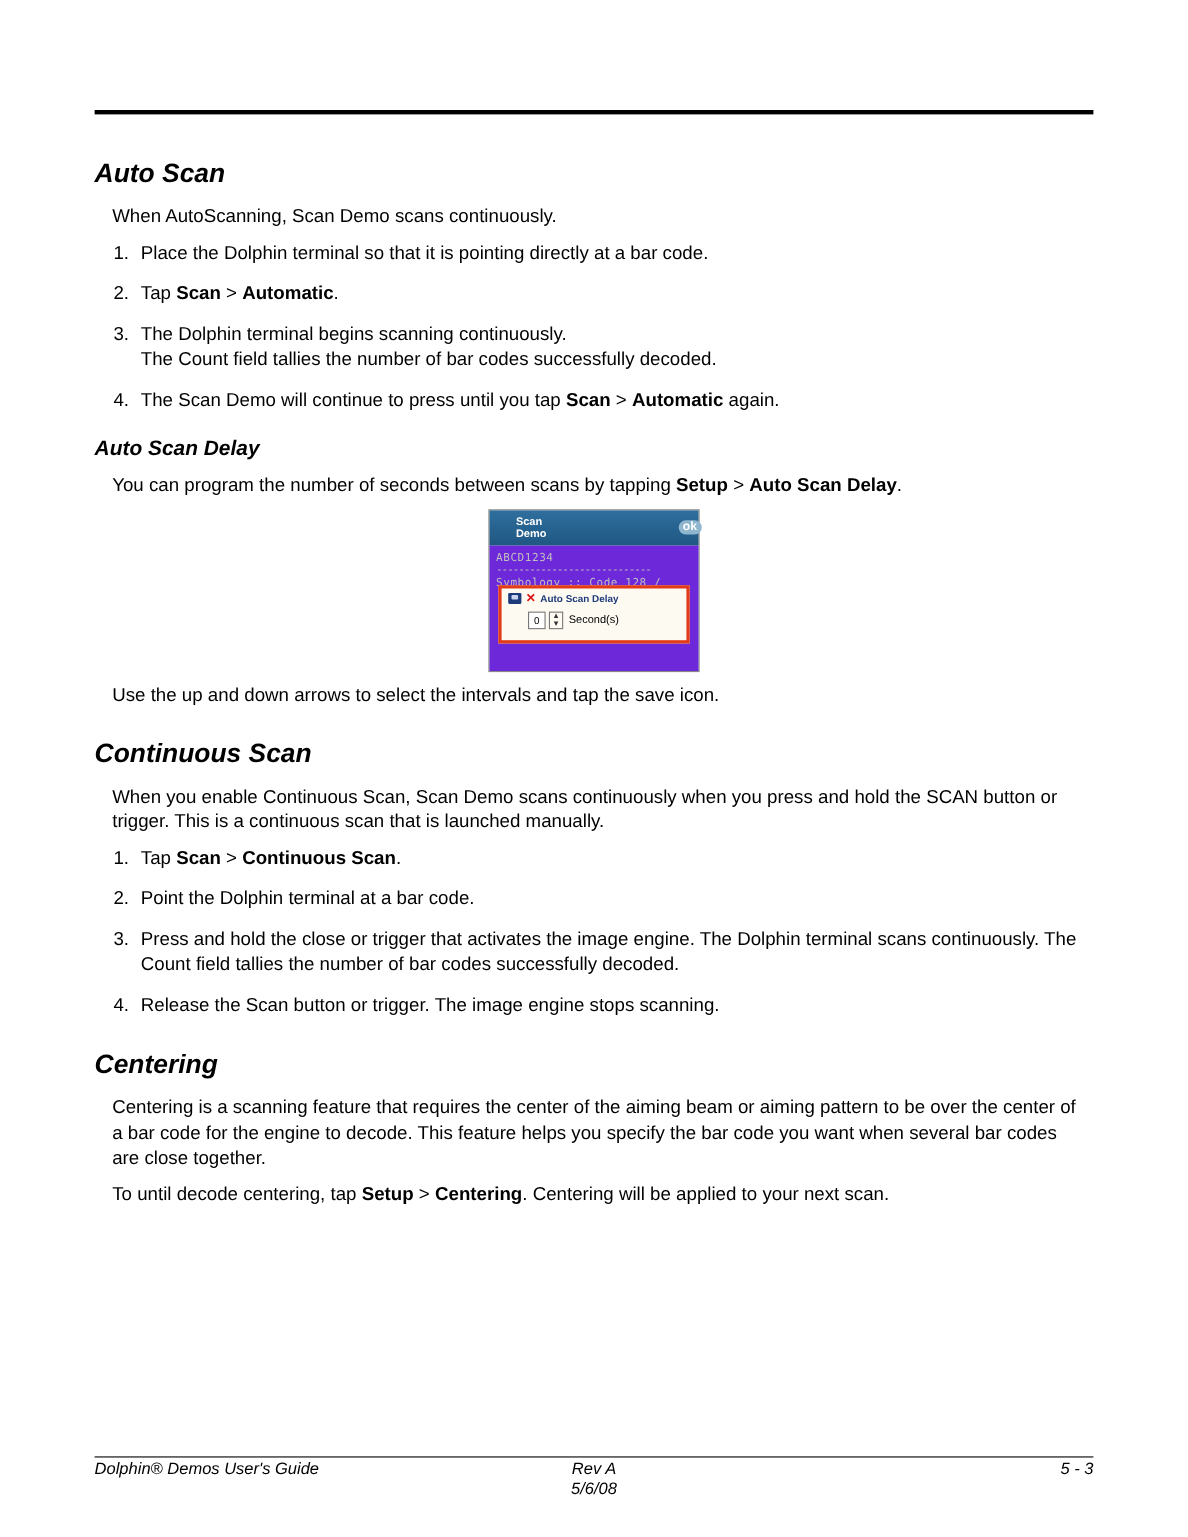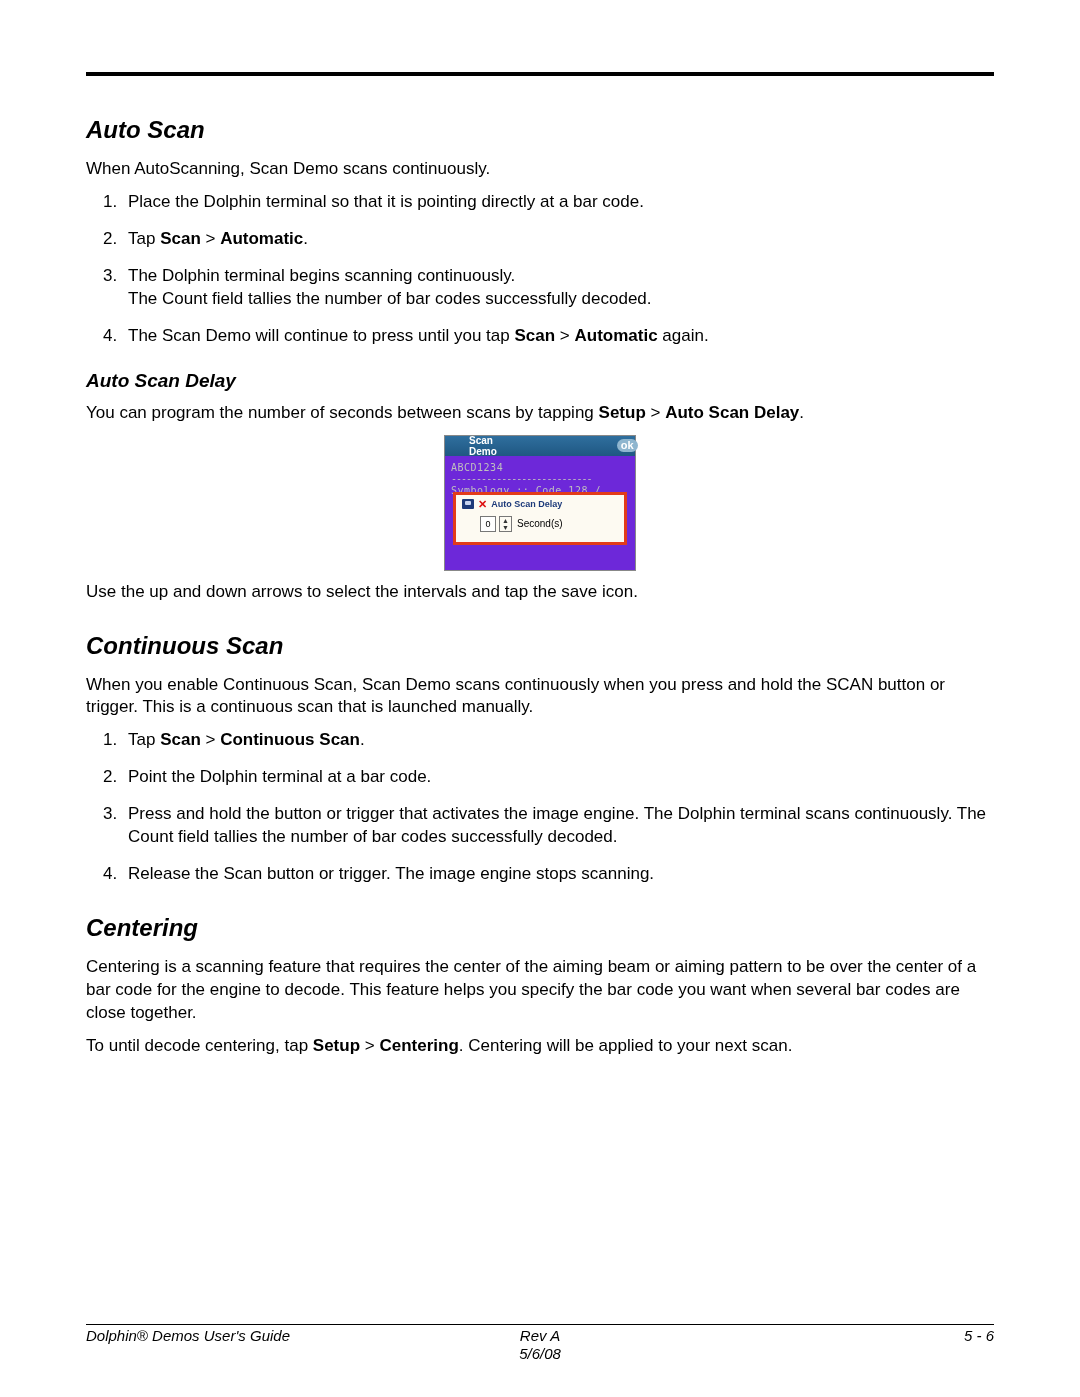--- a/index.html
+++ b/index.html
@@ -6,21 +6,21 @@
     margin: 0;
     padding: 0;
     background: #fff;
     font-family: Arial, Helvetica, sans-serif;
     color: #000;
   }
   .page {
     box-sizing: border-box;
     width: 1080px;
     height: 1397px;
-    padding: 72px 86px 60px 86px;
+    padding: 100px 86px 60px 86px;
     position: relative;
   }
   .top-rule {
     border-top: 4px solid #000;
     margin-bottom: 40px;
   }
   h2.section {
     font-family: Arial, Helvetica, sans-serif;
     font-weight: bold;
     font-style: italic;
@@ -30,21 +30,21 @@
   h3.subsection {
     font-family: Arial, Helvetica, sans-serif;
     font-weight: bold;
     font-style: italic;
     font-size: 19px;
     margin: 22px 0 10px 0;
   }
   p.body {
     font-size: 17px;
     line-height: 1.35;
-    margin: 10px 0;
+    margin: 10px 16px;
   }
   ol.steps {
     font-size: 17px;
     line-height: 1.35;
     margin: 10px 0 14px 0;
     padding-left: 36px;
   }
   ol.steps > li {
     padding-left: 6px;
     margin: 0 0 14px 0;
@@ -61,21 +61,21 @@
   .shot {
     display: inline-block;
     width: 190px;
     border: 1px solid #888;
     background: #eef0eb;
     text-align: left;
   }
   .shot .titlebar {
     display: flex;
     align-items: center;
-    height: 20px;
+    height: 32px;
     background: linear-gradient(#2f6f9e, #1f5782);
     color: #fff;
     font-size: 10px;
     font-weight: bold;
     padding: 0 4px;
     gap: 20px;
   }
   .shot .titlebar .winflag {
     width: 12px; height: 12px; display: inline-block;
     background:
@@ -250,35 +250,35 @@
   <p class="body">When you enable Continuous Scan, Scan Demo scans continuously when you press and hold the SCAN button or trigger. This is a continuous scan that is launched manually.</p>
 
   <ol class="steps">
     <li>
       <span>Tap </span><b>Scan</b><span> &gt; </span><b>Continuous Scan</b><span>.</span>
     </li>
     <li>
       <span>Point the Dolphin terminal at a bar code.</span>
     </li>
     <li>
-      <span>Press and hold the button or trigger that activates the image engine. The Dolphin terminal scans continuously. The Count field tallies the number of bar codes successfully decoded.</span>
+      <span>Press and hold the close or trigger that activates the image engine. The Dolphin terminal scans continuously. The Count field tallies the number of bar codes successfully decoded.</span>
     </li>
     <li>
       <span>Release the Scan button or trigger. The image engine stops scanning.</span>
     </li>
   </ol>
 
   <h2 class="section">Centering</h2>
   <p class="body">Centering is a scanning feature that requires the center of the aiming beam or aiming pattern to be over the center of a bar code for the engine to decode. This feature helps you specify the bar code you want when several bar codes are close together.</p>
   <p class="body">
     <span>To until decode centering, tap </span><b>Setup</b><span> &gt; </span><b>Centering</b><span>. Centering will be applied to your next scan.</span>
   </p>
 
   <div class="footer-rule"></div>
   <div class="footer">
     <div class="left">Dolphin® Demos User's Guide</div>
     <div class="center">
       <span>Rev A</span><br>
       <span>5/6/08</span>
     </div>
-    <div class="right">5 - 6</div>
+    <div class="right">5 - 3</div>
   </div>
 </div>
 
 </body></html>

